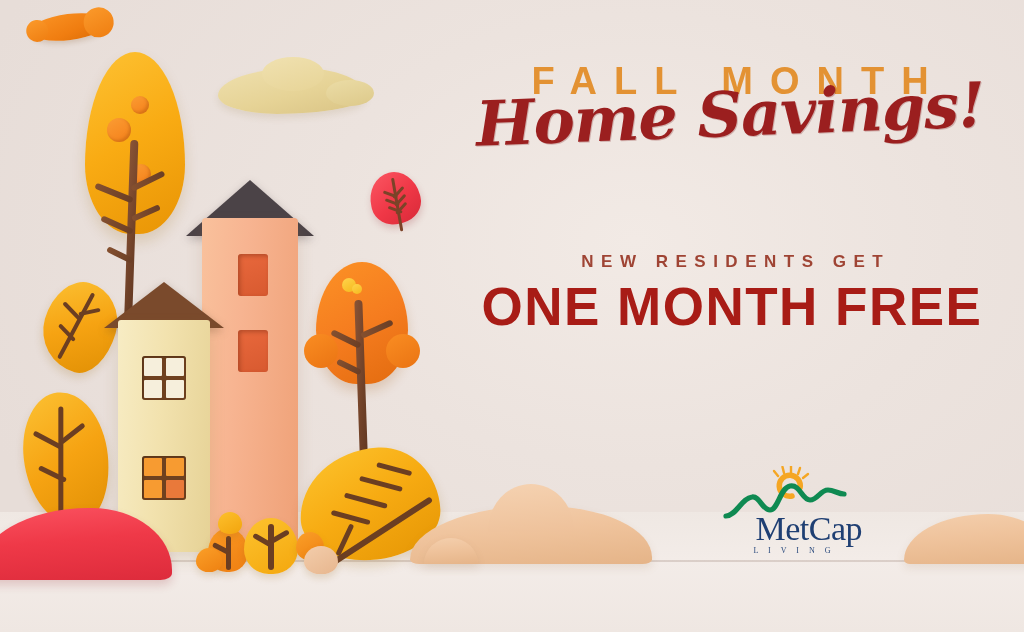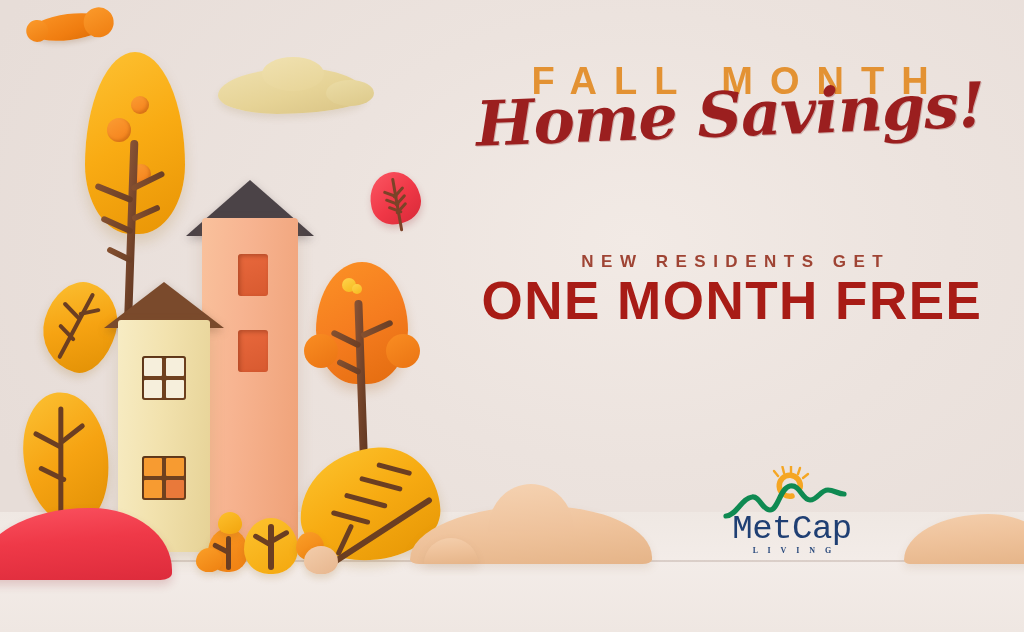--- a/index.html
+++ b/index.html
@@ -327,20 +327,21 @@
     color: #9f4434;
     text-indent: 7.5px;
     white-space: nowrap;
   }
   .offer-main {
     font-size: 53px;
     font-weight: 700;
     letter-spacing: 1.5px;
     color: #a81c16;
     line-height: 1.08;
+    margin-top: 6px;
     white-space: nowrap;
   }
   .offer-sub {
     font-size: 18px;
     font-weight: 700;
     letter-spacing: 6.5px;
     color: #a4392c;
     text-indent: 6.5px;
     margin-top: 6px;
     white-space: nowrap;
@@ -350,35 +351,35 @@
   .logo {
     position: absolute;
     left: 722px; top: 466px;
     width: 140px; height: 96px;
   }
   .logo svg { display: block; }
   .logo-word {
     position: absolute;
     left: 0; top: 46px;
     width: 140px;
-    text-align: center;
-    font-family: Liberation Mono, monospace;
+    text-align: right;
+    font-family: Liberation Serif, serif;
     font-size: 34px;
     color: #1f3f73;
     line-height: 1;
     letter-spacing: -.5px;
   }
   .logo-sub {
     position: absolute;
     left: 0; top: 80px;
     width: 140px;
     text-align: center;
     font-family: "Liberation Serif", serif;
     font-size: 8px;
-    font-weight: 700;
+    font-weight: 400;
     letter-spacing: 4px;
     text-indent: 4px;
     color: #2a4a7d;
   }
 
   
   .watermark {
     position: absolute;
     left: 626px; top: 556px;
     font-size: 19px;

